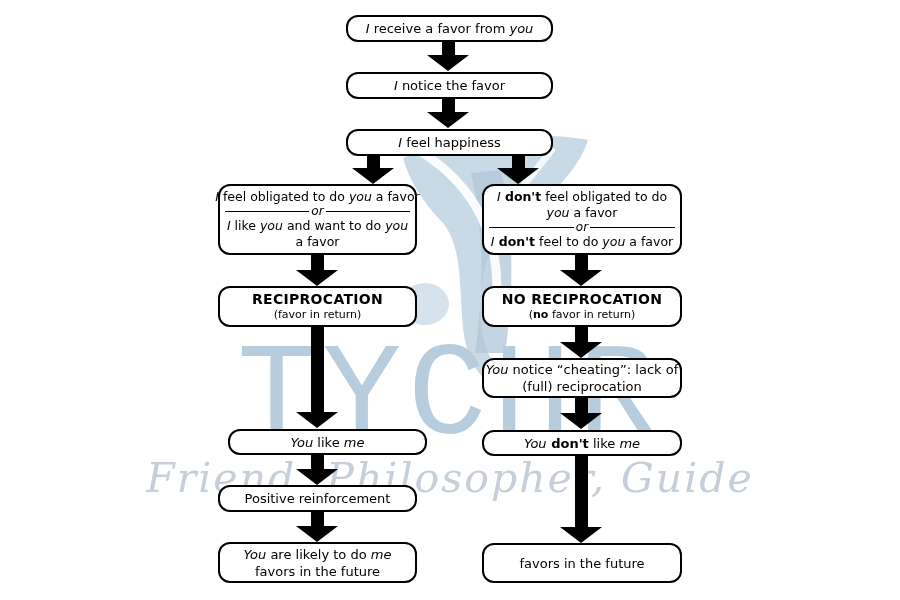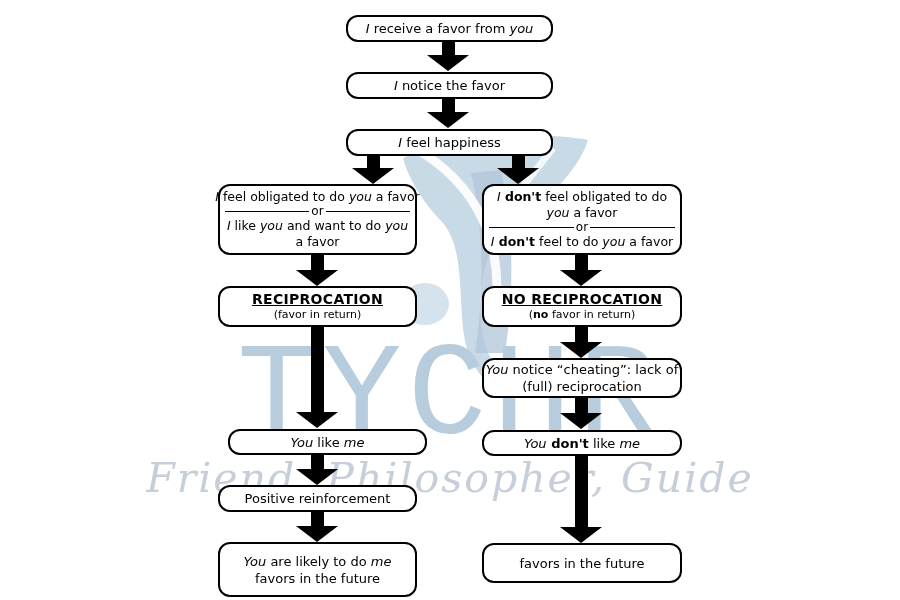--- a/index.html
+++ b/index.html
@@ -26,22 +26,22 @@
   
   .box{
     position:absolute;box-sizing:border-box;background:#fff;border:2px solid #000;border-radius:12px;
     display:flex;flex-direction:column;justify-content:center;align-items:center;
     z-index:2;text-align:center;font-size:12.5px;line-height:16px;padding:0 5px;
   }
   .box.fs13{font-size:13px;line-height:17px;}
   .row{white-space:nowrap;}
   .or-row{width:100%;display:flex;align-items:center;line-height:13px;}
   .or-row .rule{flex:1;height:0;border-top:1px solid #000;}
-  .or-row .or{padding:0 2px;font-size:12px;}
-  .node-title{font-weight:bold;font-size:14px;line-height:17px;letter-spacing:0.3px;white-space:nowrap;text-decoration:underline;}
+  .or-row .or{padding:0 2px;font-size:12px;font-style:italic;}
+  .node-title{font-weight:bold;font-size:14px;line-height:17px;letter-spacing:0.3px;white-space:nowrap;}
   .node-sub{font-size:11px;line-height:14px;white-space:nowrap;}
 </style>
 </head>
 <body>
 
 <div class="stage">
 
   <svg class="wm-logo" width="215" height="272" viewBox="0 0 215 272" aria-hidden="true">
     <ellipse cx="42" cy="176" rx="24" ry="21" fill="#cfdde9" opacity="0.85"></ellipse>
     <path d="M20,30 C60,8 150,2 205,12 C195,45 160,75 130,95 C105,115 95,150 98,190
@@ -158,21 +158,21 @@
   </div>
 
   <div class="box fs13" style="left:482px;top:430px;width:200px;height:26px">
     <div class="row"><i>You</i><b> don't</b><span> like </span><i>me</i></div>
   </div>
 
   <div class="box fs13" style="left:218px;top:485px;width:199px;height:27px">
     <div class="row">Positive reinforcement</div>
   </div>
 
-  <div class="box fs13" style="left:218px;top:542px;width:199px;height:55px">
+  <div class="box fs13" style="left:218px;top:542px;width:199px;height:41px">
     <div class="row"><i>You</i><span> are likely to do </span><i>me</i></div>
     <div class="row">favors in the future</div>
   </div>
 
   <div class="box fs13" style="left:482px;top:543px;width:200px;height:40px">
     <div class="row">favors in the future</div>
   </div>
 
 </div>
 

